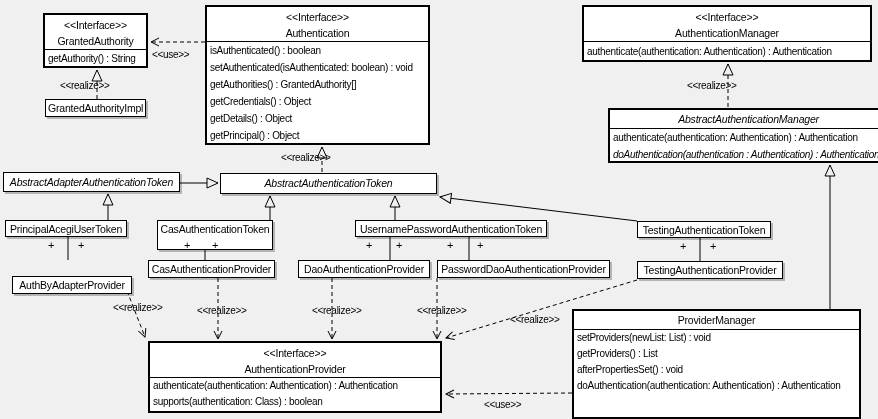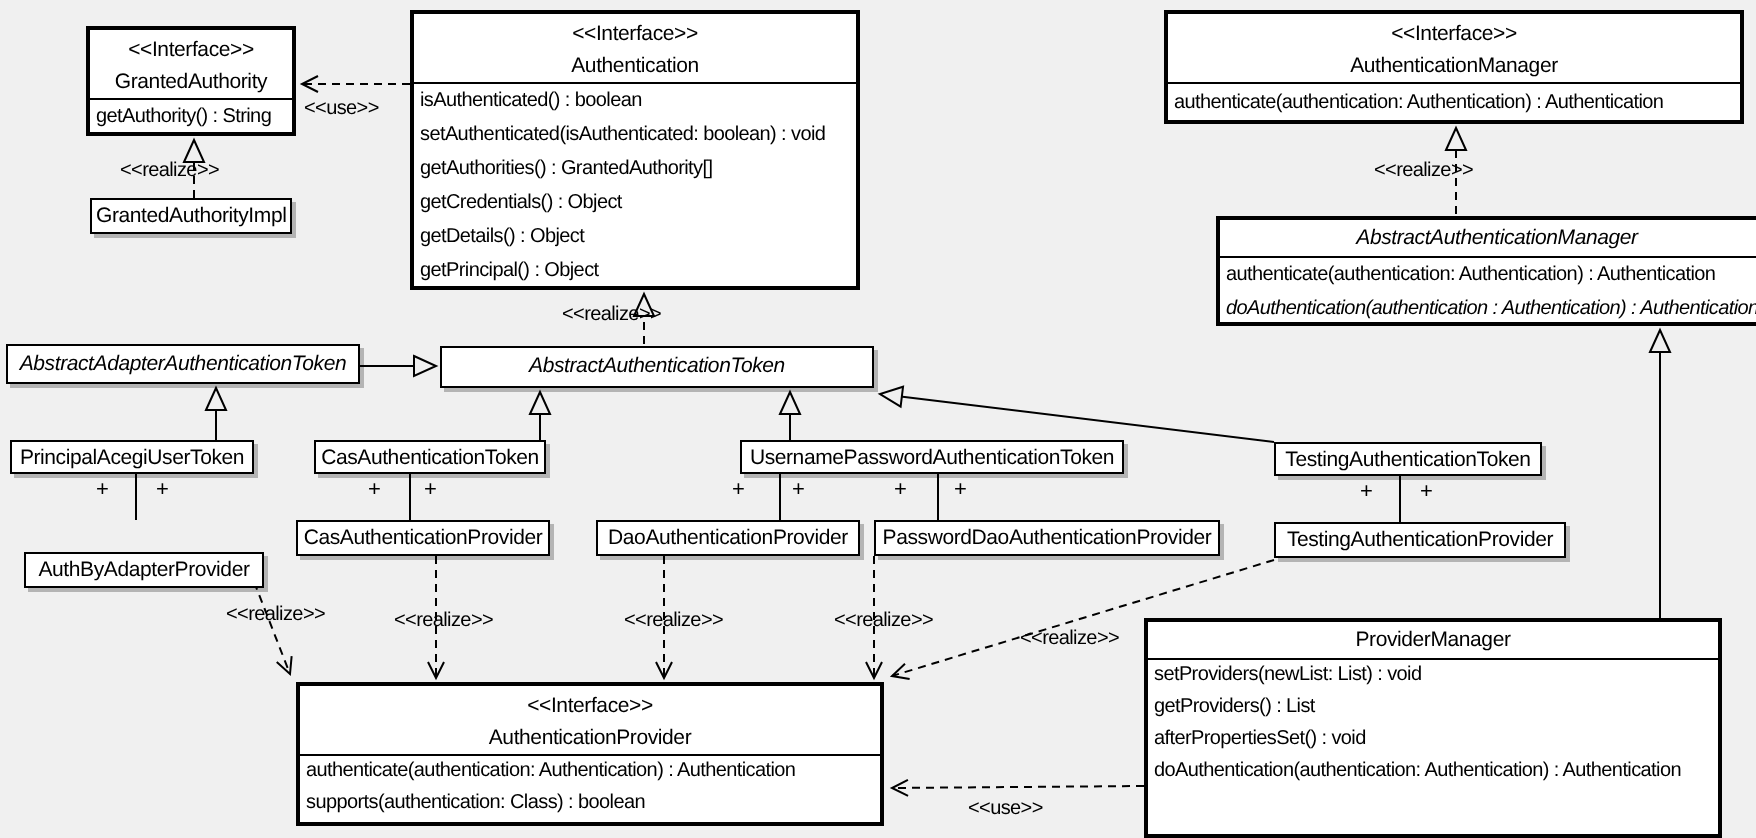--- a/index.html
+++ b/index.html
@@ -117,24 +117,24 @@
   <div class="cname it" style="line-height:18px">AbstractAdapterAuthenticationToken</div>
 </div>
 
 <div class="ubox simple" style="left:220px;top:173px;width:217px;height:21px">
   <div class="cname it" style="line-height:19px">AbstractAuthenticationToken</div>
 </div>
 
 <div class="ubox simple" style="left:5px;top:220px;width:122px;height:17px">
   <div class="cname">PrincipalAcegiUserToken</div>
 </div>
-<div class="ubox simple" style="left:157px;top:220px;width:116px;height:17px">
+<div class="ubox simple" style="left:157px;top:220px;width:116px;height:30px">
   <div class="cname">CasAuthenticationToken</div>
 </div>
-<div class="ubox simple" style="left:370px;top:220px;width:192px;height:17px">
+<div class="ubox simple" style="left:355px;top:220px;width:192px;height:17px">
   <div class="cname">UsernamePasswordAuthenticationToken</div>
 </div>
 <div class="ubox simple" style="left:637px;top:221px;width:134px;height:17px">
   <div class="cname">TestingAuthenticationToken</div>
 </div>
 
 <div class="ubox simple" style="left:12px;top:276px;width:120px;height:18px">
   <div class="cname">AuthByAdapterProvider</div>
 </div>
 <div class="ubox simple" style="left:148px;top:260px;width:127px;height:18px">

